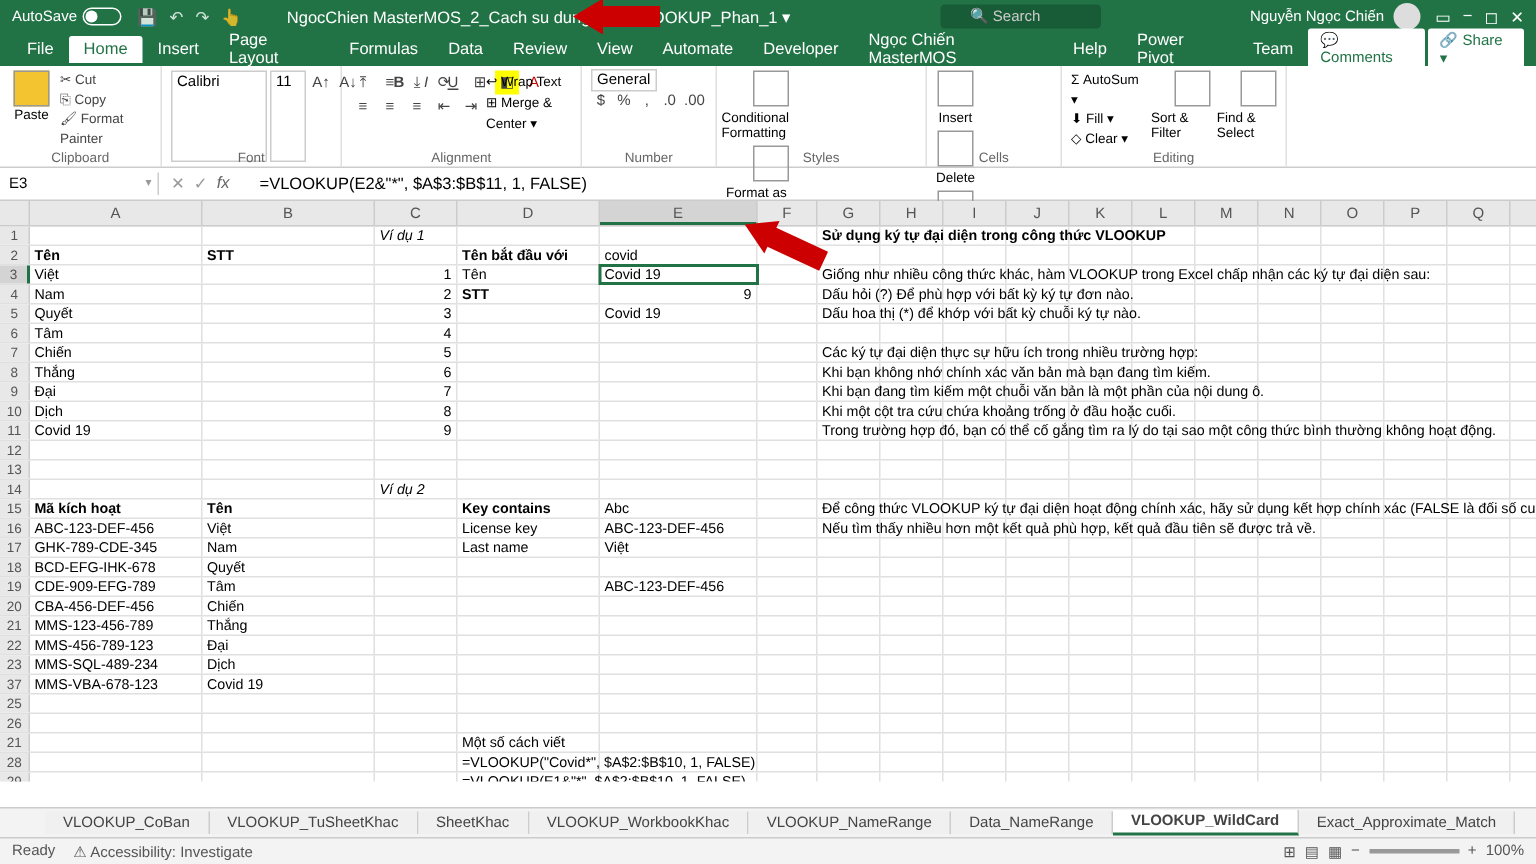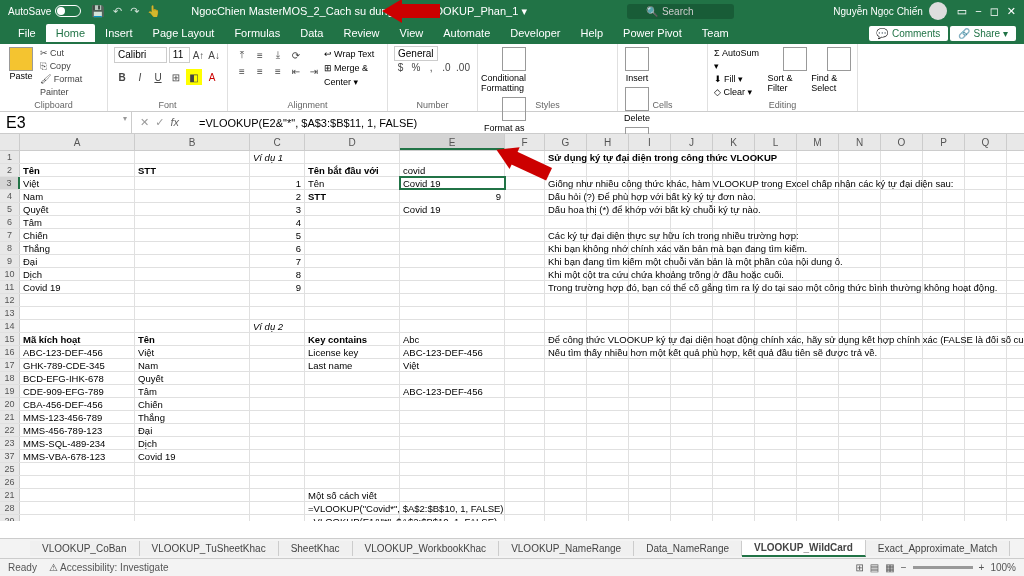--- a/index.html
+++ b/index.html
@@ -20,35 +20,35 @@
 .ribbon-tabs .tab.active{background:#fff;color:#217346;border-radius:2px 2px 0 0}
 .ribbon-tabs .right{margin-left:auto;display:flex;gap:2px;padding-right:8px}
 .ribbon-tabs .right .btn{background:#fff;color:#217346;padding:2px 8px;font-size:10px;border-radius:2px}
 .ribbon{background:#fff;height:68px;display:flex;border-bottom:1px solid #ccc}
 .group{border-right:1px solid #e0e0e0;padding:3px 6px;display:flex;flex-direction:column;height:100%;position:relative}
 .group-label{position:absolute;bottom:1px;left:0;right:0;text-align:center;font-size:9px;color:#666}
 .clipboard{width:108px}
 .paste-btn{display:flex;flex-direction:column;align-items:center;width:36px}
 .paste-icon{width:24px;height:24px;background:#f4c430;border:1px solid #999}
 .clip-items{font-size:9px;line-height:13px;color:#444}
-.font-group{width:120px;display:flex;flex-direction:column;gap:6px}
+.font-group{width:120px;display:flex;flex-direction:row;gap:18px}
 .font-row{display:flex;gap:2px}
 .font-sel{border:1px solid #ccc;font-size:10px;padding:1px 3px;background:#fff}
 .mini-btn{width:16px;height:16px;border:1px solid transparent;display:inline-flex;align-items:center;justify-content:center;font-size:10px;color:#444}
 .align-group{width:160px}
 .num-group{width:90px}
 .styles-group{width:140px;display:flex;gap:4px;align-items:flex-start}
 .style-btn{display:flex;flex-direction:column;align-items:flex-end;font-size:9px;width:42px}
 .style-icon{width:24px;height:24px;border:1px solid #999;margin-bottom:2px}
 .cells-group{width:90px;display:flex;gap:4px}
 .cell-btn{display:flex;flex-direction:column;align-items:center;font-size:9px;width:26px}
 .edit-group{width:150px}
 .analyze-group{width:50px}
 .namebox-bar{height:22px;background:#fff;border-bottom:1px solid #ccc;display:flex;align-items:center}
-.namebox{width:132px;border-right:1px solid #ccc;padding:2px 6px;font-size:16px;position:relative}
+.namebox{width:106px;border-right:1px solid #ccc;padding:2px 6px;font-size:10px;position:relative}
 .namebox::after{content:'▾';position:absolute;right:4px;font-size:8px;color:#999}
 .fx-btns{display:flex;gap:6px;padding:0 8px;color:#999;font-size:11px}
 .fx-label{font-style:italic;color:#666;margin-right:6px}
 .formula-input{flex:1;padding:2px 6px;font-size:11px;background:#fff}
 .arrow-red{position:absolute;width:60px;height:24px;z-index:10}
 .arrow-body{background:#c00;height:14px;width:40px;position:absolute;top:5px;left:0}
 .arrow-head{position:absolute;width:0;height:0;border-top:12px solid transparent;border-bottom:12px solid transparent;border-right:20px solid #c00;left:-18px;top:0}
 .sheet-area{position:relative;background:#fff;height:404px;overflow:hidden}
 .col-headers{display:flex;height:17px;background:#e8e8e8;border-bottom:1px solid #ccc}
 .corner{width:20px;border-right:1px solid #ccc;background:#e8e8e8}
@@ -102,20 +102,21 @@
  <div class="tab">File</div>
     <div class="tab active">Home</div>
     <div class="tab">Insert</div>
     <div class="tab">Page Layout</div>
     <div class="tab">Formulas</div>
     <div class="tab">Data</div>
     <div class="tab">Review</div>
     <div class="tab">View</div>
     <div class="tab">Automate</div>
     <div class="tab">Developer</div>
+    <div class="tab">Ngọc Chiến MasterMOS</div>
     <div class="tab">Help</div>
     <div class="tab">Power Pivot</div>
     <div class="tab">Team</div>
     <div class="right">
   <span class="btn">💬 <span>Comments</span></span>
   <span class="btn">🔗 <span>Share</span> ▾</span>
  </div>
 </div>
 
 <div class="ribbon">

